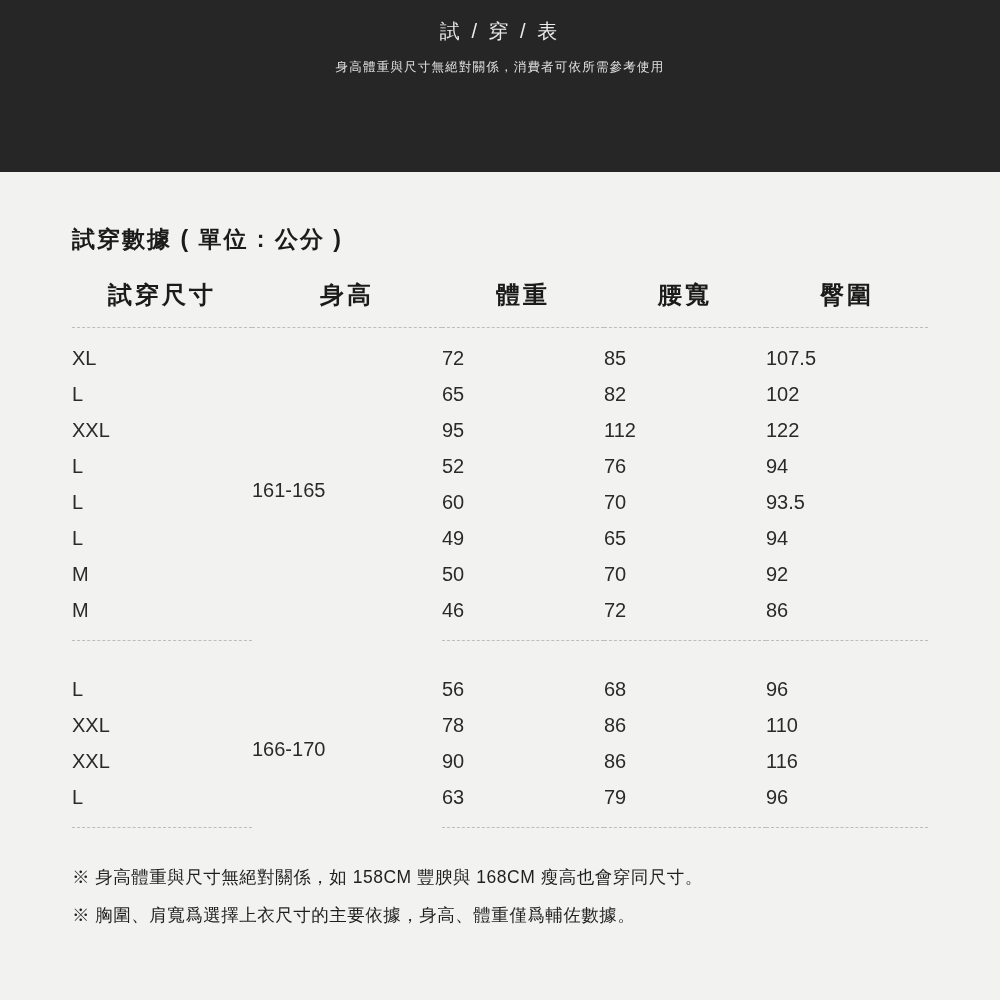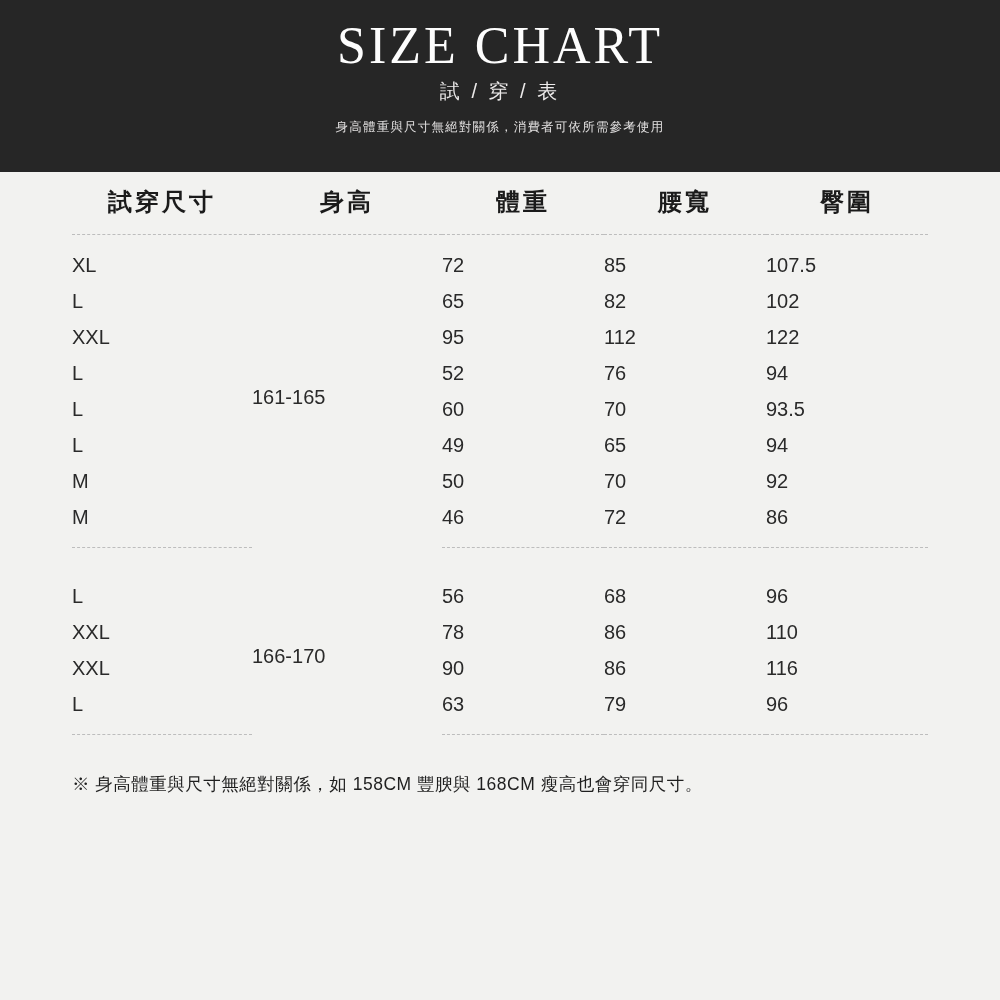--- a/index.html
+++ b/index.html
@@ -132,27 +132,27 @@
     line-height: 38px;
     color: #1f1f1f;
   }
 </style>
 </head>
 <body>
 
 <div class="page">
 
   <div class="header">
-    <div class="header-title">SIZE CHART</div>
     <div class="header-sub">試 / 穿 / 表</div>
     <div class="header-note">身高體重與尺寸無絕對關係，消費者可依所需參考使用</div>
   </div>
 
   <div class="content">
 
+    <div class="section-title">試穿數據 ( 單位 : 公分 )</div>
 
     <table class="size-table">
       <colgroup>
         <col class="c0">
           <col class="c1">
           <col class="c2">
           <col class="c3">
           <col class="c4">
       </colgroup>
       <thead>
@@ -248,16 +248,17 @@
           <td>63</td>
           <td>79</td>
           <td>96</td>
         </tr>
 
       </tbody>
     </table>
 
     <div class="footnotes">
       <div class="footnote">※ 身高體重與尺寸無絕對關係，如 158CM 豐腴與 168CM 瘦高也會穿同尺寸。</div>
+      <div class="footnote">※ 胸圍、肩寬爲選擇上衣尺寸的主要依據，身高、體重僅爲輔佐數據。</div>
     </div>
 
   </div>
 </div>
 
 </body></html>

